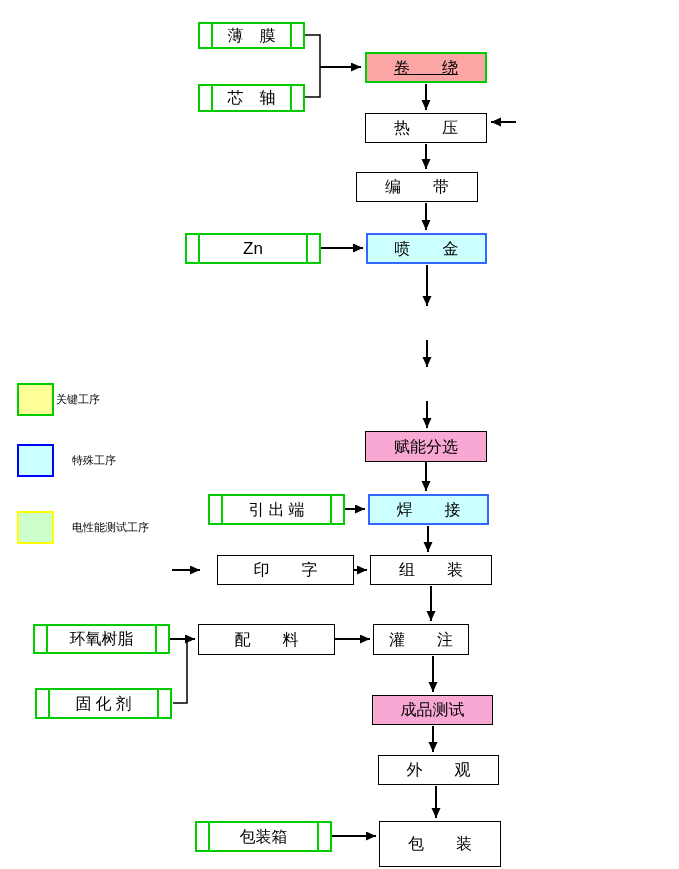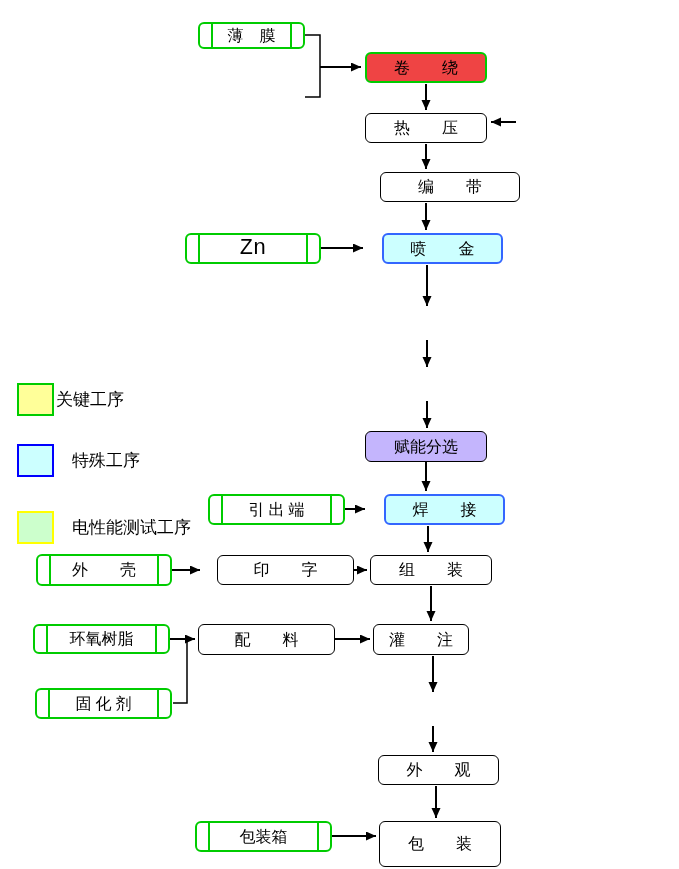--- a/index.html
+++ b/index.html
@@ -1,34 +1,34 @@
 <!DOCTYPE html>
 <html><head>
 <meta charset="utf-8">
 <style>
   html,body{margin:0;padding:0;background:#ffffff;}
   #page{position:relative;width:679px;height:869px;background:#ffffff;overflow:hidden;
         font-family:"Liberation Serif","DejaVu Serif",serif;color:#000;}
   svg.connectors{position:absolute;left:0;top:0;width:679px;height:869px;pointer-events:none;}
   .b{position:absolute;box-sizing:border-box;display:flex;align-items:center;justify-content:center;
-     font-size:16px;line-height:1;background:#fff;white-space:pre;border-radius:6px;}
+     font-size:16px;line-height:1;background:#fff;white-space:pre;}
   .plain{border:1.5px solid #000;}
-  .key{background:#ef4444;border:2px solid #00CC00;}
-  .special{background:#CCFFFF;border:2px solid #3366FF;margin-left:16px;}
-  .etest{background:#c4b5fd;border:1.5px solid #000;}
+  .key{background:#fca5a5;border:2px solid #00CC00;text-decoration:underline;}
+  .special{background:#CCFFFF;border:2px solid #3366FF;}
+  .etest{background:#f9a8d4;border:1.5px solid #000;}
   .input{border:2px solid #00CC00;}
   .input::before,.input::after{content:"";position:absolute;top:0;bottom:0;width:2px;background:#00CC00;}
   .input::before{left:11px;}
   .input::after{right:11px;}
-  .latin{font-family:Liberation Mono, monospace;font-size:22px;}
+  .latin{font-family:Liberation Sans, sans-serif;font-size:17px;}
   .patch{position:absolute;box-sizing:border-box;width:37px;height:33px;}
   .patch.p-key{background:#FFFF99;border:2px solid #00CC00;}
   .patch.p-special{background:#CCFFFF;border:2px solid #0000FF;}
   .patch.p-etest{background:#CCFFCC;border:2px solid #FFFF00;}
-  .legend-label{position:absolute;font-size:17px;line-height:33px;height:33px;white-space:pre;}
+  .legend-label{position:absolute;font-size:11px;line-height:33px;height:33px;white-space:pre;}
 </style>
 </head>
 <body>
 
 <div id="page">
 
   <svg class="connectors" viewBox="0 0 679 869" xmlns="http://www.w3.org/2000/svg">
     <defs>
       <marker id="ah" markerUnits="userSpaceOnUse" markerWidth="12" markerHeight="11" refX="10" refY="4.5" orient="auto">
         <path d="M0,0 L10,4.5 L0,9 Z" fill="#000"></path>
@@ -55,37 +55,38 @@
     <path d="M187,640 V703 H173" fill="none" stroke="#000" stroke-width="1.5"></path>
     <line x1="170" y1="639" x2="195" y2="639" stroke="#000" stroke-width="2" marker-end="url(#ah)"></line>
     <line x1="335" y1="639" x2="370" y2="639" stroke="#000" stroke-width="2" marker-end="url(#ah)"></line>
     <line x1="433" y1="656" x2="433" y2="692" stroke="#000" stroke-width="2" marker-end="url(#ah)"></line>
     <line x1="433" y1="726" x2="433" y2="752" stroke="#000" stroke-width="2" marker-end="url(#ah)"></line>
     <line x1="436" y1="786" x2="436" y2="818" stroke="#000" stroke-width="2" marker-end="url(#ah)"></line>
     <line x1="332" y1="836" x2="376" y2="836" stroke="#000" stroke-width="2" marker-end="url(#ah)"></line>
   </svg>
 
   <div class="b input" style="left:198px;top:22px;width:107px;height:27px">薄　膜</div>
+  <div class="b input" style="left:198px;top:84px;width:107px;height:28px">芯　轴</div>
   <div class="b input latin" style="left:185px;top:233px;width:136px;height:31px">Zn</div>
   <div class="b input" style="left:208px;top:494px;width:137px;height:31px">引 出 端</div>
-  <div class="b input" style="left:36px;top:554px;width:136px;height:32px">外　　壳</div>
   <div class="b input" style="left:33px;top:624px;width:137px;height:30px">环氧树脂</div>
   <div class="b input" style="left:35px;top:688px;width:137px;height:31px">固 化 剂</div>
   <div class="b input" style="left:195px;top:821px;width:137px;height:31px">包装箱</div>
 
   <div class="b key" style="left:365px;top:52px;width:122px;height:31px">卷　　绕</div>
   <div class="b plain" style="left:365px;top:113px;width:122px;height:30px">热　　压</div>
-  <div class="b plain" style="left:380px;top:172px;width:140px;height:30px">编　　带</div>
+  <div class="b plain" style="left:356px;top:172px;width:122px;height:30px">编　　带</div>
   <div class="b special" style="left:366px;top:233px;width:121px;height:31px">喷　　金</div>
   <div class="b etest" style="left:365px;top:431px;width:122px;height:31px">赋能分选</div>
   <div class="b special" style="left:368px;top:494px;width:121px;height:31px">焊　　接</div>
   <div class="b plain" style="left:217px;top:555px;width:137px;height:30px">印　　字</div>
   <div class="b plain" style="left:198px;top:624px;width:137px;height:31px">配　　料</div>
   <div class="b plain" style="left:370px;top:555px;width:122px;height:30px">组　　装</div>
   <div class="b plain" style="left:373px;top:624px;width:96px;height:31px">灌　　注</div>
+  <div class="b etest" style="left:372px;top:695px;width:121px;height:30px">成品测试</div>
   <div class="b plain" style="left:378px;top:755px;width:121px;height:30px">外　　观</div>
   <div class="b plain" style="left:379px;top:821px;width:122px;height:46px">包　　装</div>
 
   <div class="patch p-key" style="left:17px;top:383px"></div>
   <div class="legend-label" style="left:56px;top:383px">关键工序</div>
 
   <div class="patch p-special" style="left:17px;top:444px"></div>
   <div class="legend-label" style="left:72px;top:444px">特殊工序</div>
 
   <div class="patch p-etest" style="left:17px;top:511px"></div>

